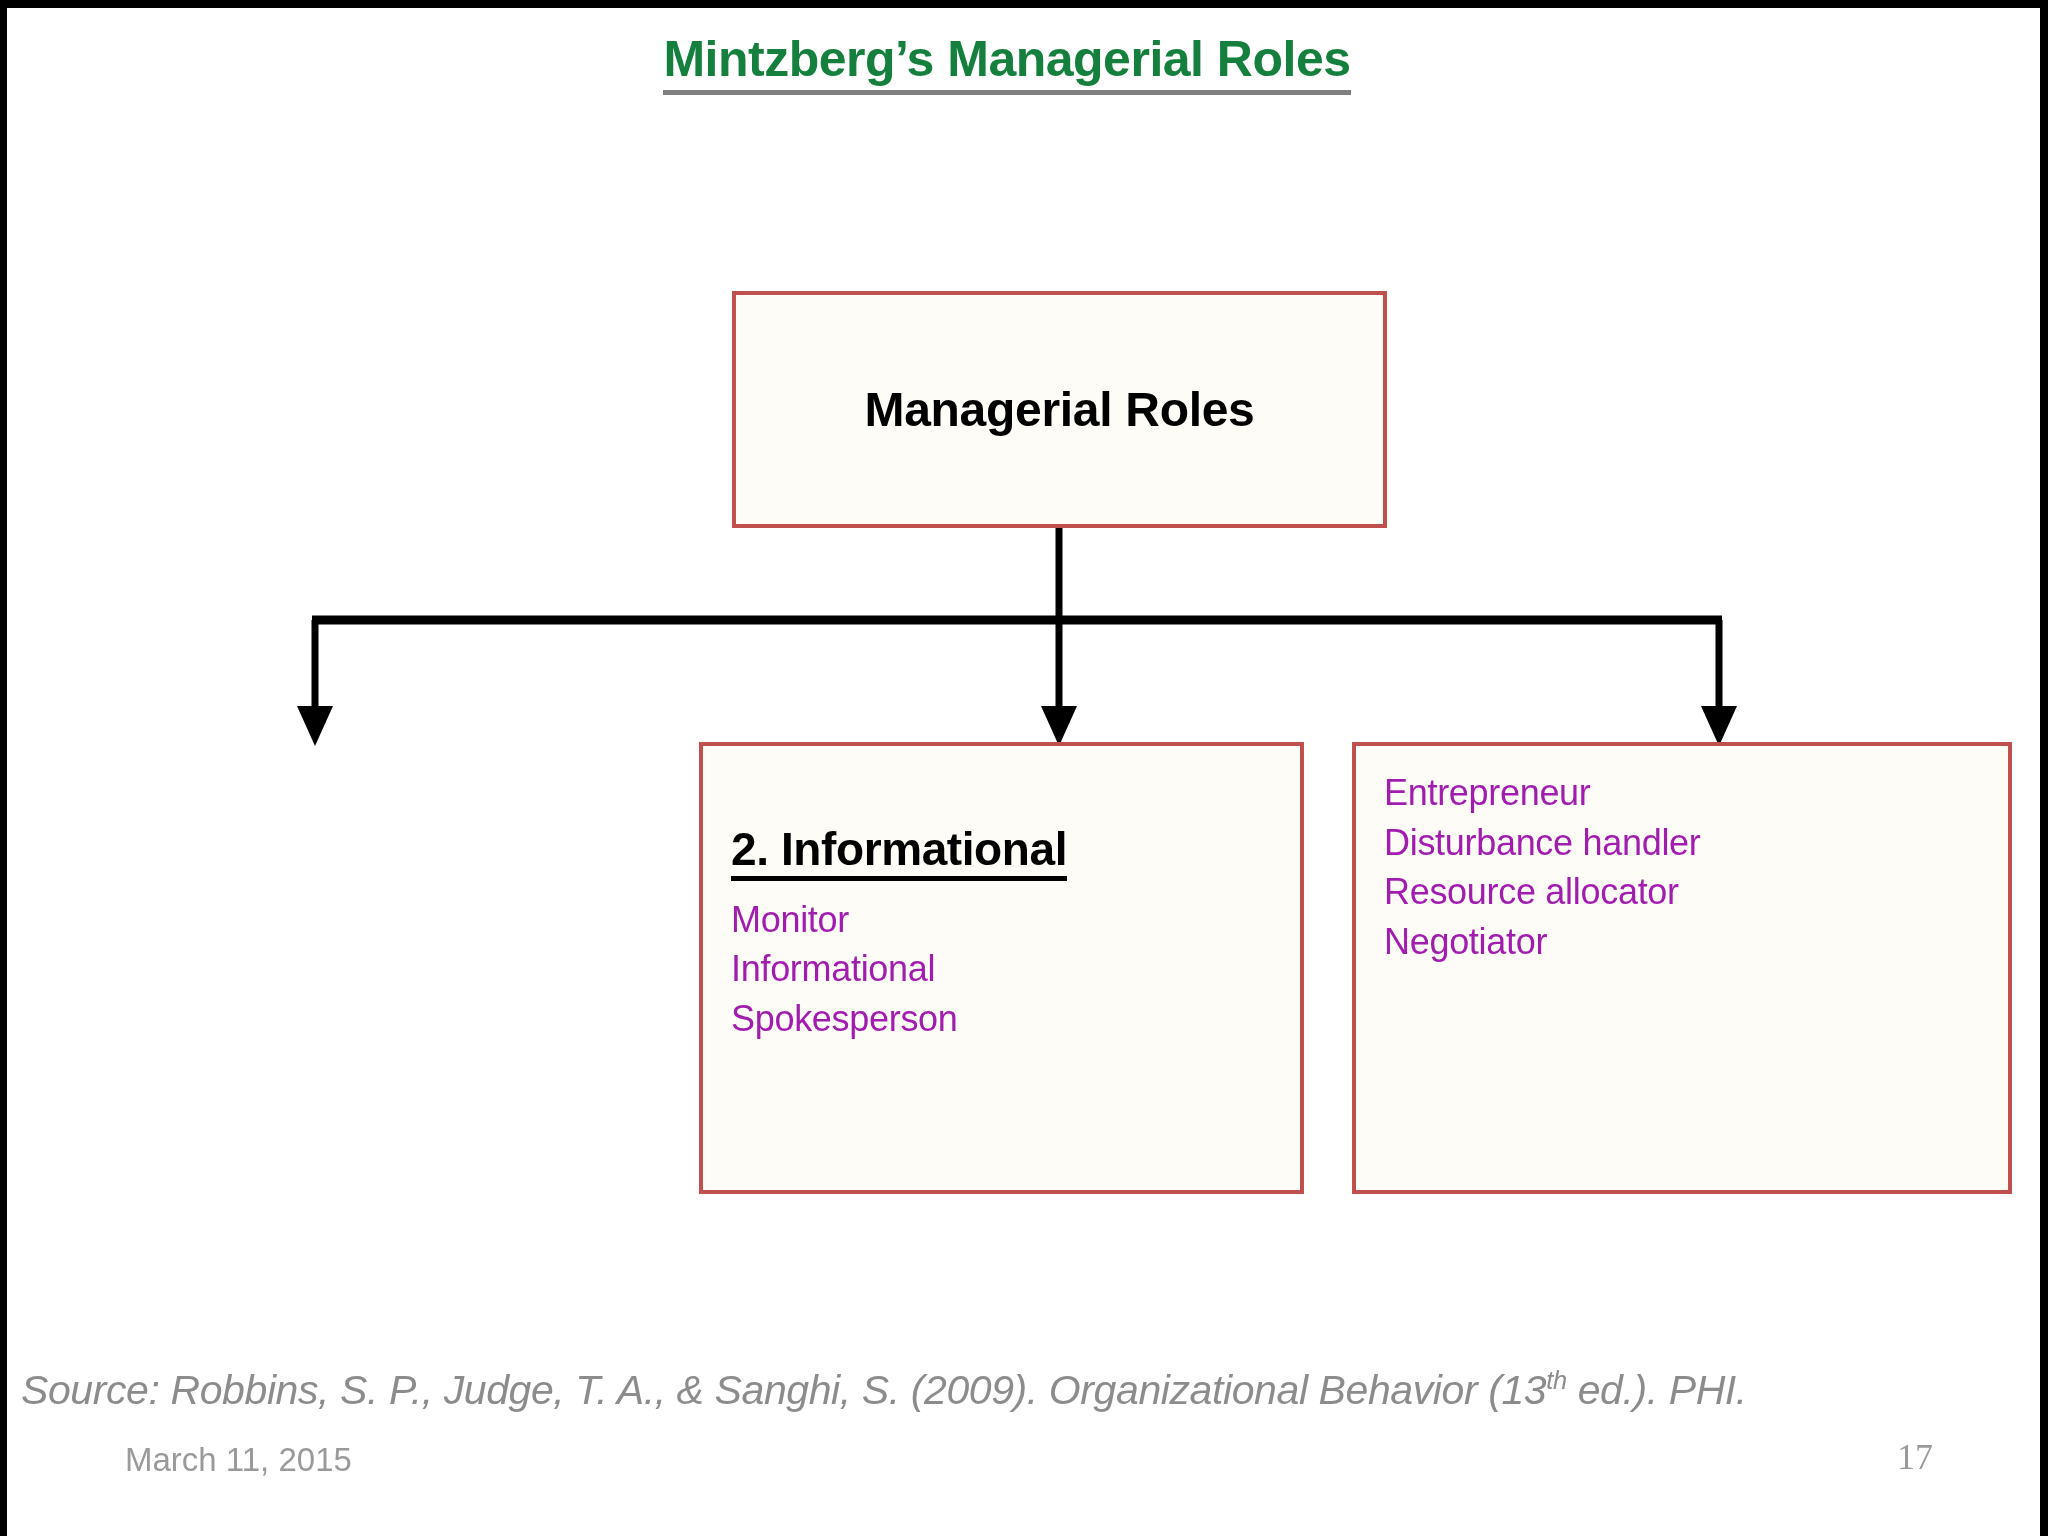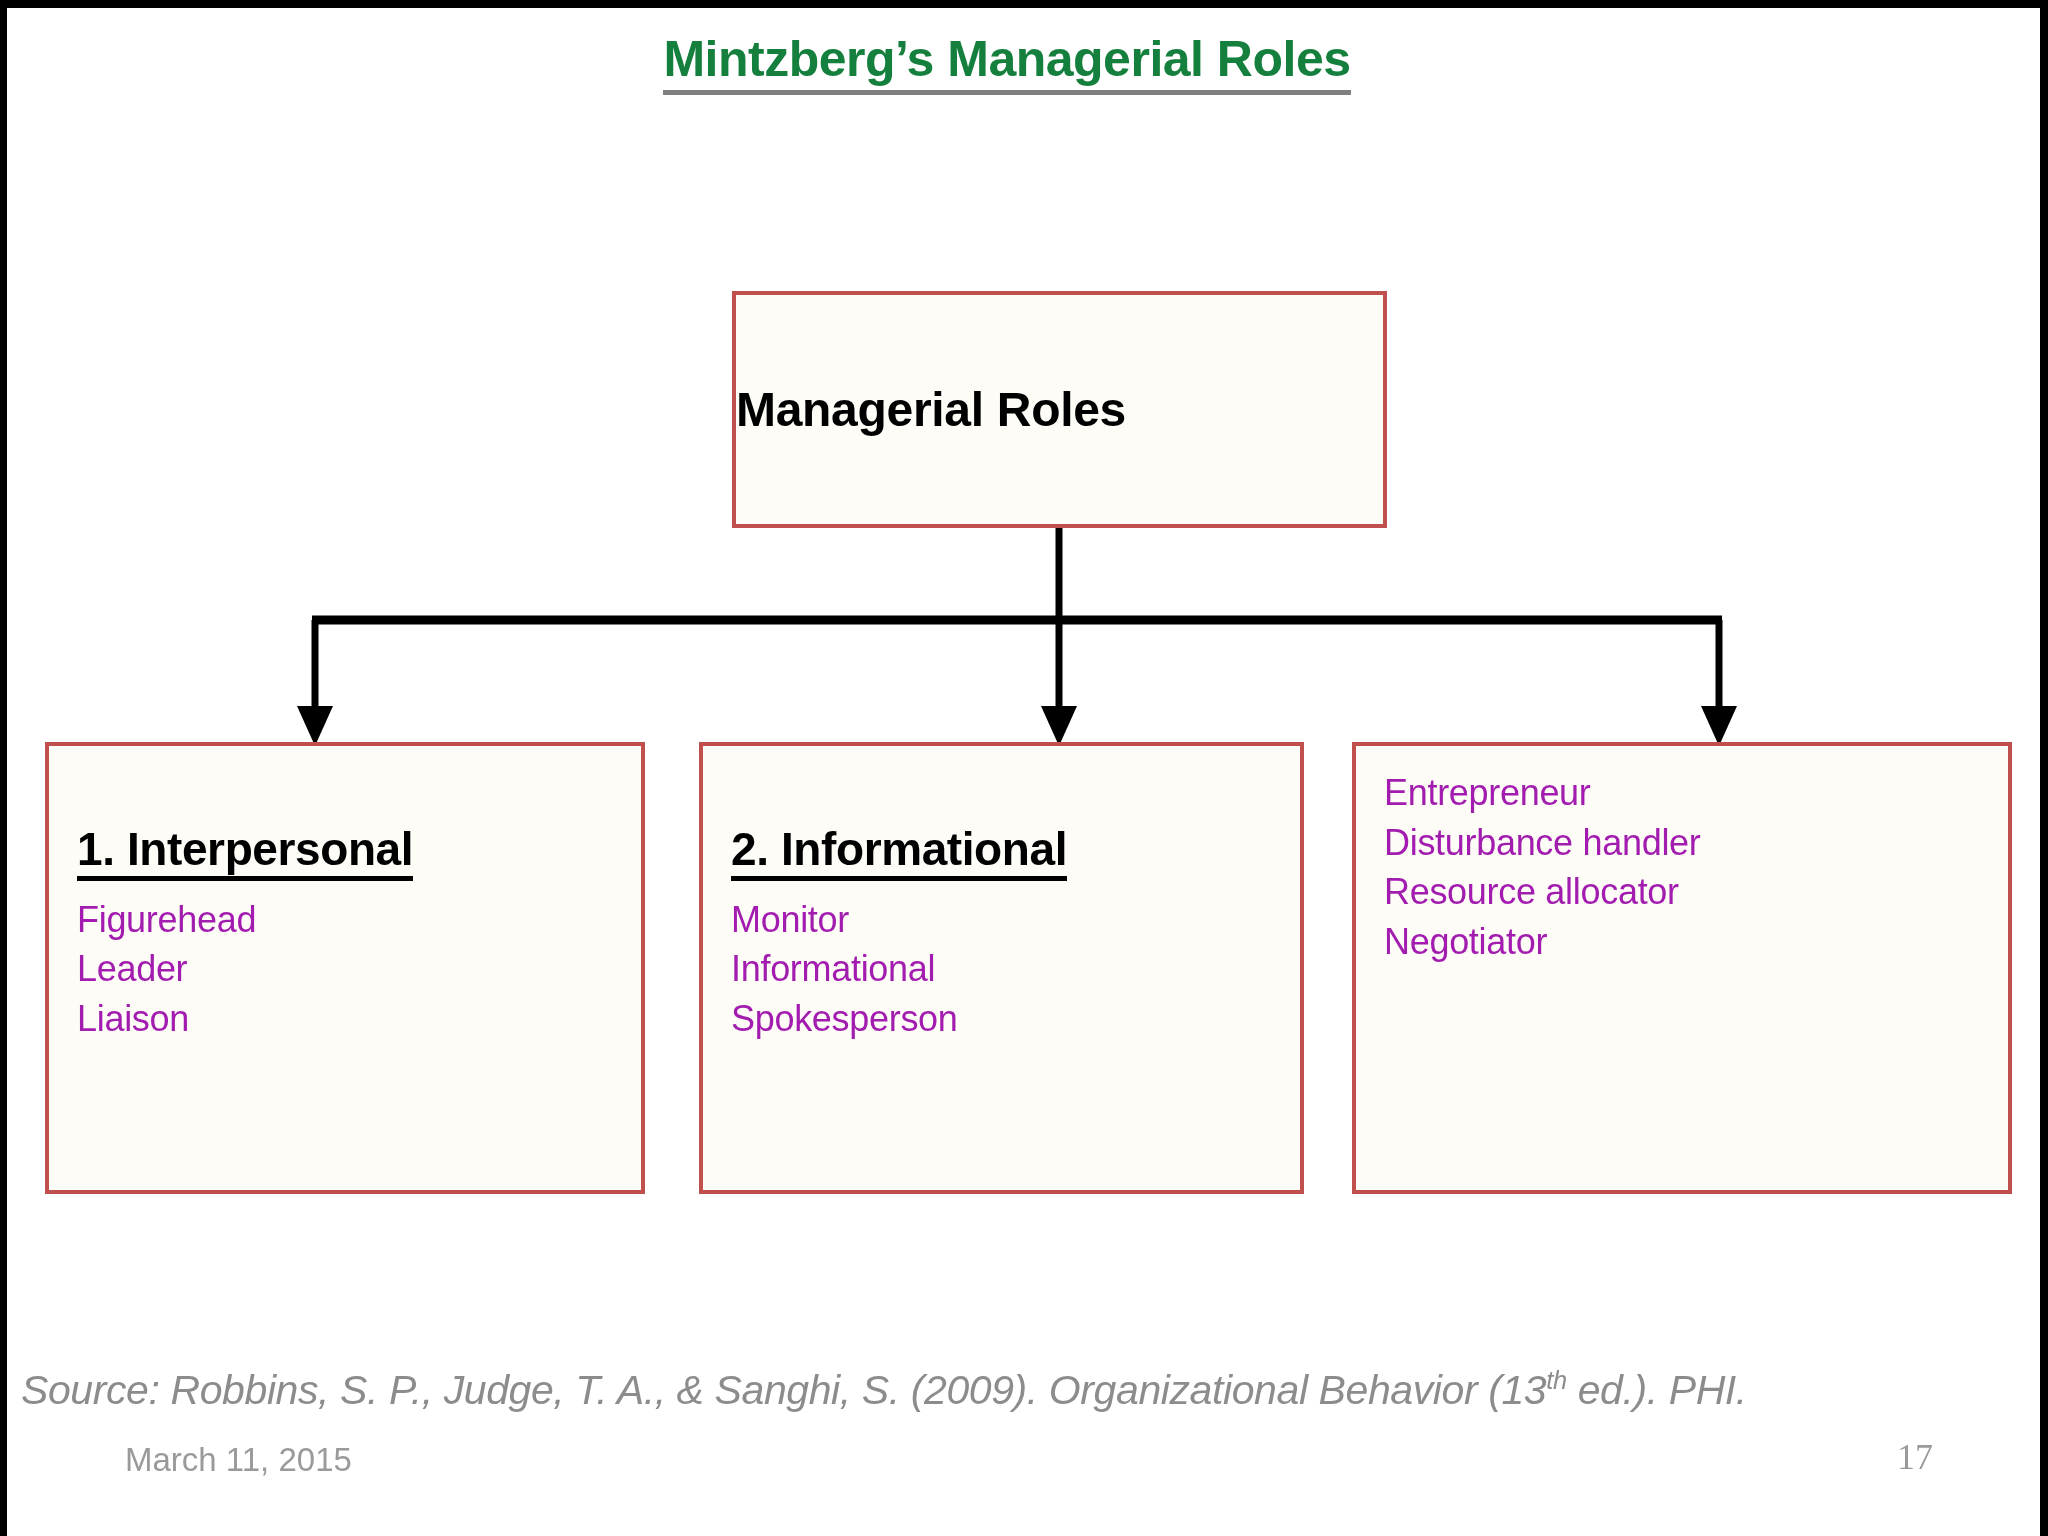--- a/index.html
+++ b/index.html
@@ -47,21 +47,21 @@
     border: 4px solid #C0504D;
     box-sizing: border-box;
   }
   #box-root {
     left: 725px;
     top: 283px;
     width: 655px;
     height: 237px;
     display: flex;
     align-items: center;
-    justify-content: flex-start;
+    justify-content: center;
   }
   #box-root .roottext {
     font-size: 48px;
     font-weight: bold;
     color: #000000;
     letter-spacing: -0.3px;
   }
 
   .childbox {
     padding-left: 28px;
@@ -157,30 +157,20 @@
     <polygon points="1052,738 1034,698 1070,698" fill="#000000"></polygon>
 
     <line x1="1712" y1="612" x2="1712" y2="712" stroke="#000000" stroke-width="7"></line>
     <polygon points="1712,738 1694,698 1730,698" fill="#000000"></polygon>
   </svg>
 
   <div id="box-root" class="rbox">
     <span class="roottext">Managerial Roles</span>
   </div>
 
-  <div id="box-1" class="rbox childbox">
-    <div class="inner">
-      <div class="headwrap">
-        <span class="boxhead">1. Interpersonal</span>
-      </div>
-      <div class="boxitem">Figurehead</div>
-      <div class="boxitem">Leader</div>
-      <div class="boxitem">Liaison</div>
-    </div>
-  </div>
 
   <div id="box-2" class="rbox childbox">
     <div class="inner">
       <div class="headwrap">
         <span class="boxhead">2. Informational</span>
       </div>
       <div class="boxitem">Monitor</div>
       <div class="boxitem">Informational</div>
       <div class="boxitem">Spokesperson</div>
     </div>

